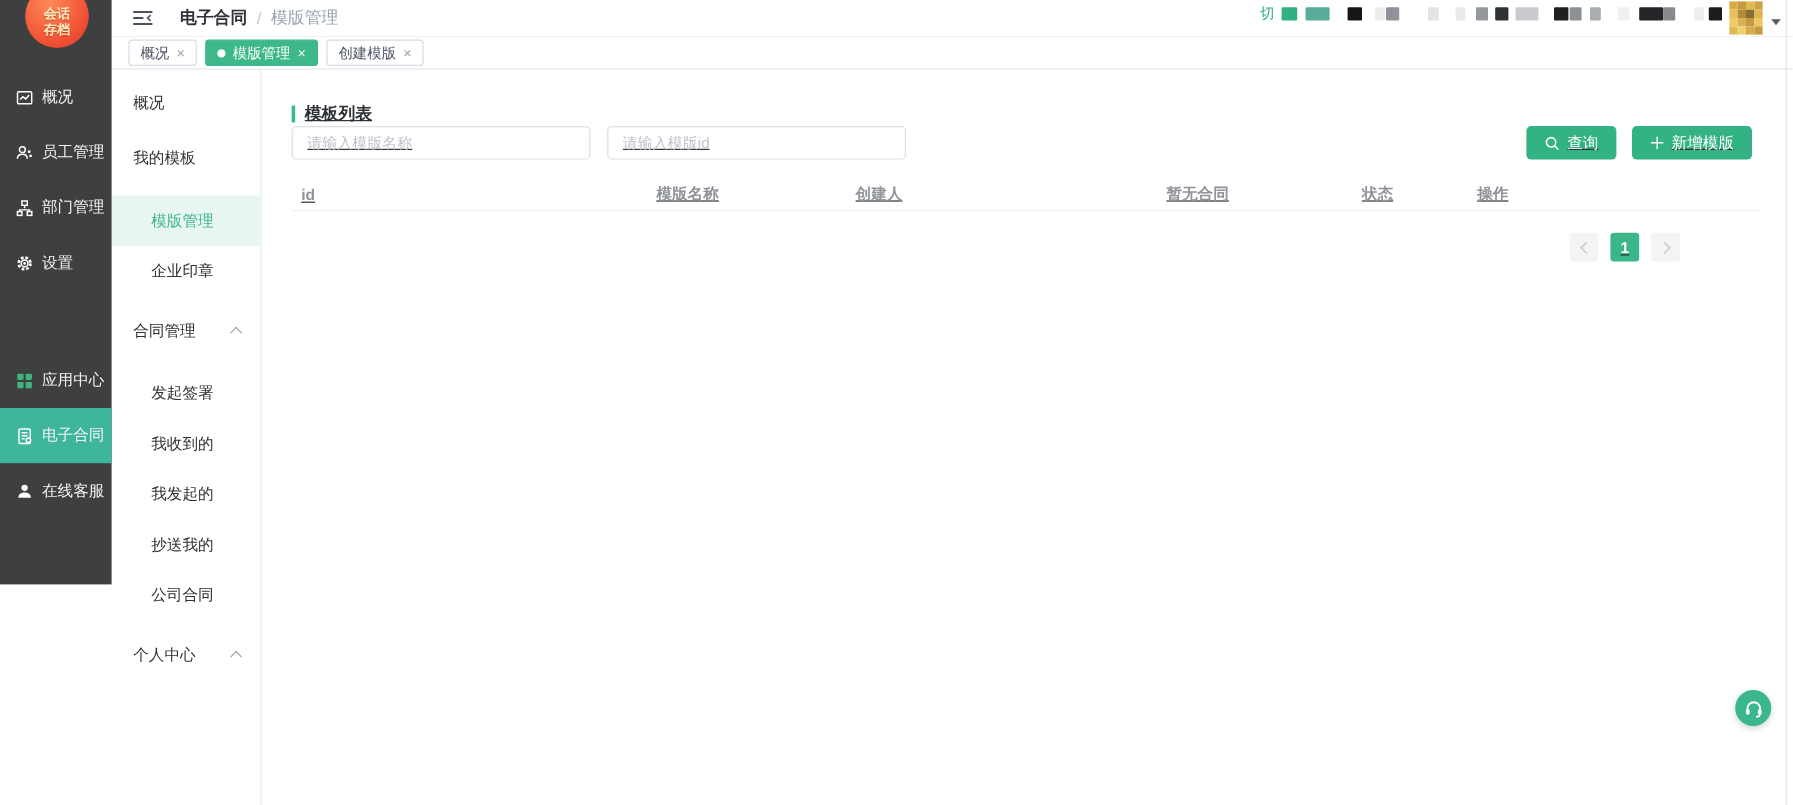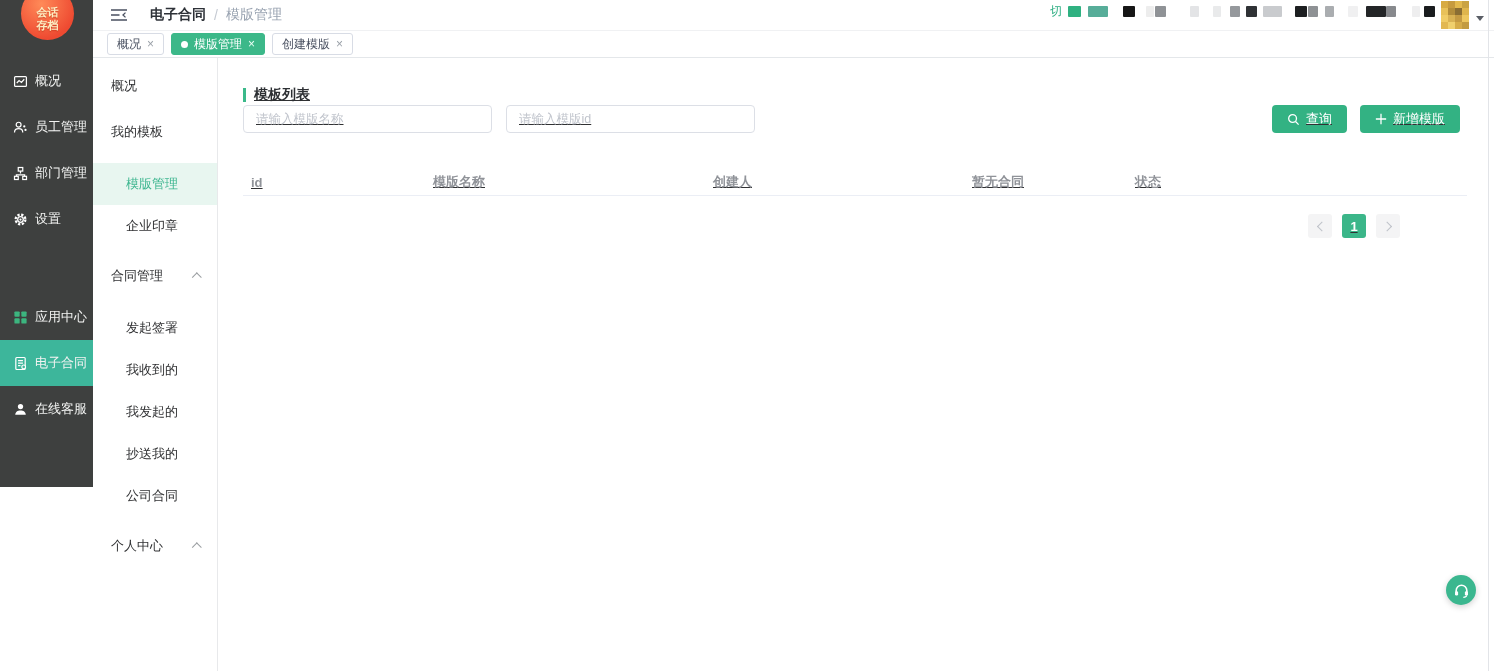--- a/index.html
+++ b/index.html
@@ -66,27 +66,27 @@
 
   .filters { display:flex; align-items:center; }
   .f-input { width:249px; height:28px; border:1px solid #dcdfe6; border-radius:4px; padding:0 12px;
              font-size:12.5px; color:#606266; outline:none; font-family:inherit; }
   .f-input::placeholder { color:#c0c4cc; }
   .f-input + .f-input { margin-left:14px; }
   .f-btns { margin-left:auto; margin-right:28px; display:flex; gap:13px; }
   .btn { height:28px; padding:0 15px; border:none; border-radius:4px; background:#33b283; color:#fff;
          font-size:13px; display:flex; align-items:center; gap:6px; cursor:pointer; font-family:inherit; }
 
-  .table { margin-top:36px; margin-right:21px; }
+  .table { margin-top:16px; margin-right:21px; }
   .t-head { display:flex; align-items:center; height:27px; border-bottom:1px solid #ebeef5;
             font-size:13px; font-weight:700; color:#909399; }
   .t-empty { height:50px; border-bottom:1px solid #ebeef5; display:flex; align-items:center; justify-content:center;
              font-size:13px; color:#a6a9ad; }
   .col-id { width:190px; padding-left:8px; }
-  .col-name { width:280px; }
+  .col-name { width:280px; text-align:center; }
   .col-creator { width:200px; text-align:left; }
   .col-time { width:170px; text-align:center; }
   .col-status { width:130px; text-align:center; }
   .col-actions { flex:1; padding-left:18px; }
 
   .pager { margin-top:18px; margin-right:88px; display:flex; justify-content:flex-end; gap:10px; }
   .pg-btn { width:24px; height:24px; border-radius:3px; background:#f4f4f5; display:flex; align-items:center;
             justify-content:center; cursor:pointer; }
   .pg-btn.current { background:#3bb689; color:#fff; font-size:13px; font-weight:700; }
   .chev { width:7px; height:7px; border-left:1.5px solid #bfc2c9; border-bottom:1.5px solid #bfc2c9; }
@@ -327,20 +327,21 @@
     </div>
   </div>
 
   <div class="table">
     <div class="t-head">
       <span class="col-id">id</span>
       <span class="col-name">模版名称</span>
       <span class="col-creator">创建人</span>
       <span class="col-time">暂无合同</span>
       <span class="col-status">状态</span>
+      <span class="col-actions">操作</span>
     </div>
   </div>
 
   <div class="pager">
     <span class="pg-btn">
       <span class="chev left"></span>
     </span>
     <span class="pg-btn current">1</span>
     <span class="pg-btn">
       <span class="chev right"></span>

